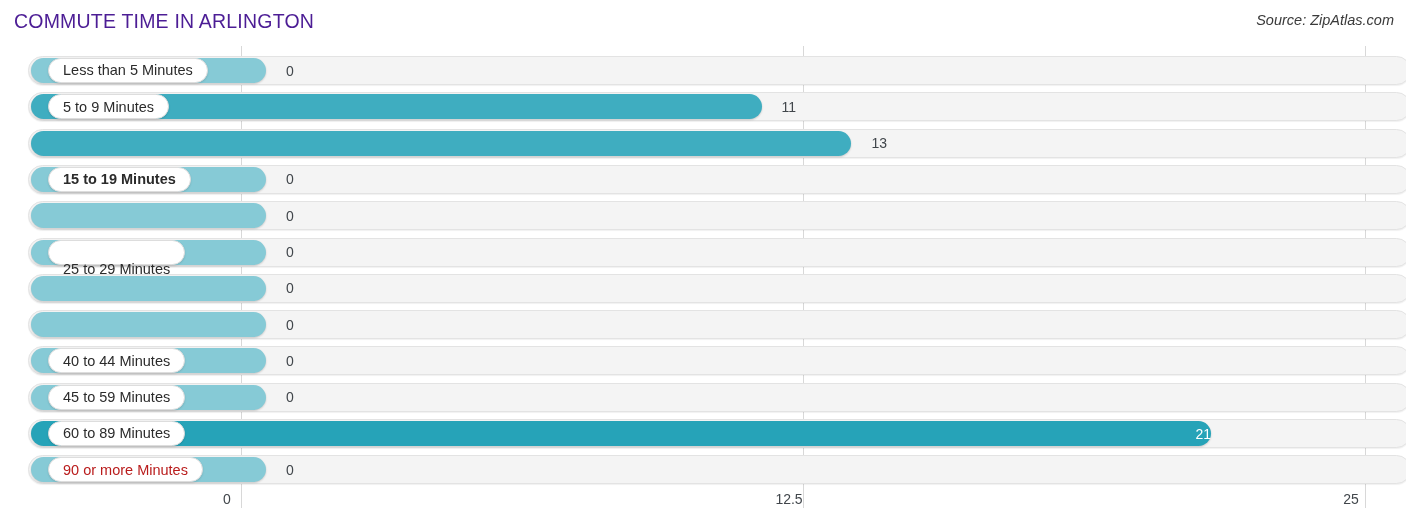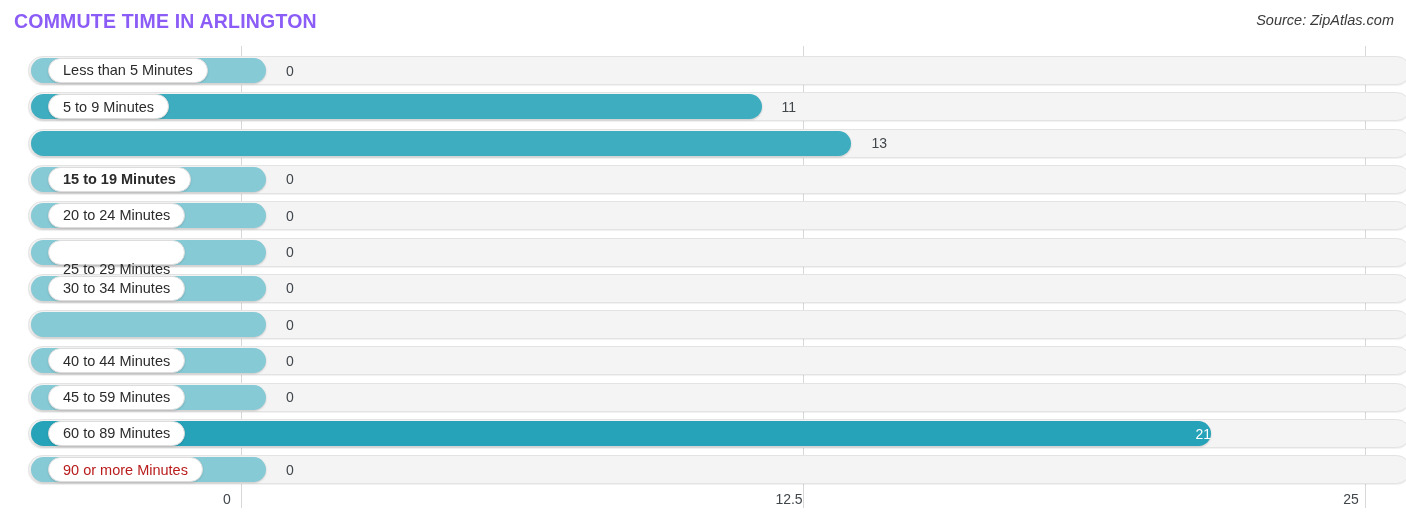--- a/index.html
+++ b/index.html
@@ -21,22 +21,22 @@
     left: 0; top: 0;
     width: 1406px;
     height: 46px;
   }
   .chart-title {
     position: absolute;
     left: 14px;
     top: 10px;
     font-size: 19.5px;
     letter-spacing: 0.2px;
-    color: #8b5cf6;
-    font-weight: 700;
+    color: #4c1d95;
+    font-weight: 400;
     white-space: nowrap;
   }
   .source {
     position: absolute;
     right: 12px;
     top: 12px;
     font-size: 14.5px;
     font-style: italic;
     color: #3a3a3a;
     white-space: nowrap;
@@ -212,39 +212,33 @@
         <div class="track" style="background: rgb(244, 244, 244); border-color: rgb(227, 227, 227);"></div>
         <div class="bar" style="width: 235px; background: rgb(134, 202, 214);"></div>
         <div class="label-pill">
           <span class="label-text" style="color: rgb(43, 43, 43); font-weight: bold;">15 to 19 Minutes</span>
         </div>
         <div class="value-out" style="left: 258px; color: rgb(65, 70, 75);">0</div>
       </div>
       <div class="row" style="top: 155.2px;">
         <div class="track" style="background: rgb(244, 244, 244); border-color: rgb(227, 227, 227);"></div>
         <div class="bar" style="width: 235px; background: rgb(134, 202, 214);"></div>
-        <div class="label-pill">
-          <span class="label-text" style="color: rgb(43, 43, 43);">20 to 24 Minutes</span>
-        </div>
         <div class="value-out" style="left: 258px; color: rgb(65, 70, 75);">0</div>
       </div>
       <div class="row" style="top: 191.5px;">
         <div class="track" style="background: rgb(244, 244, 244); border-color: rgb(227, 227, 227);"></div>
         <div class="bar" style="width: 235px; background: rgb(134, 202, 214);"></div>
         <div class="label-pill">
           <span class="label-text" style="color: rgb(43, 43, 43); margin-top: 35px;">25 to 29 Minutes</span>
         </div>
         <div class="value-out" style="left: 258px; color: rgb(65, 70, 75);">0</div>
       </div>
       <div class="row" style="top: 227.8px;">
         <div class="track" style="background: rgb(244, 244, 244); border-color: rgb(227, 227, 227);"></div>
         <div class="bar" style="width: 235px; background: rgb(134, 202, 214);"></div>
-        <div class="label-pill">
-          <span class="label-text" style="color: rgb(43, 43, 43);">30 to 34 Minutes</span>
-        </div>
         <div class="value-out" style="left: 258px; color: rgb(65, 70, 75);">0</div>
       </div>
       <div class="row" style="top: 264.1px;">
         <div class="track" style="background: rgb(244, 244, 244); border-color: rgb(227, 227, 227);"></div>
         <div class="bar" style="width: 235px; background: rgb(134, 202, 214);"></div>
         <div class="value-out" style="left: 258px; color: rgb(65, 70, 75);">0</div>
       </div>
       <div class="row" style="top: 300.4px;">
         <div class="track" style="background: rgb(244, 244, 244); border-color: rgb(227, 227, 227);"></div>
         <div class="bar" style="width: 235px; background: rgb(134, 202, 214);"></div>

